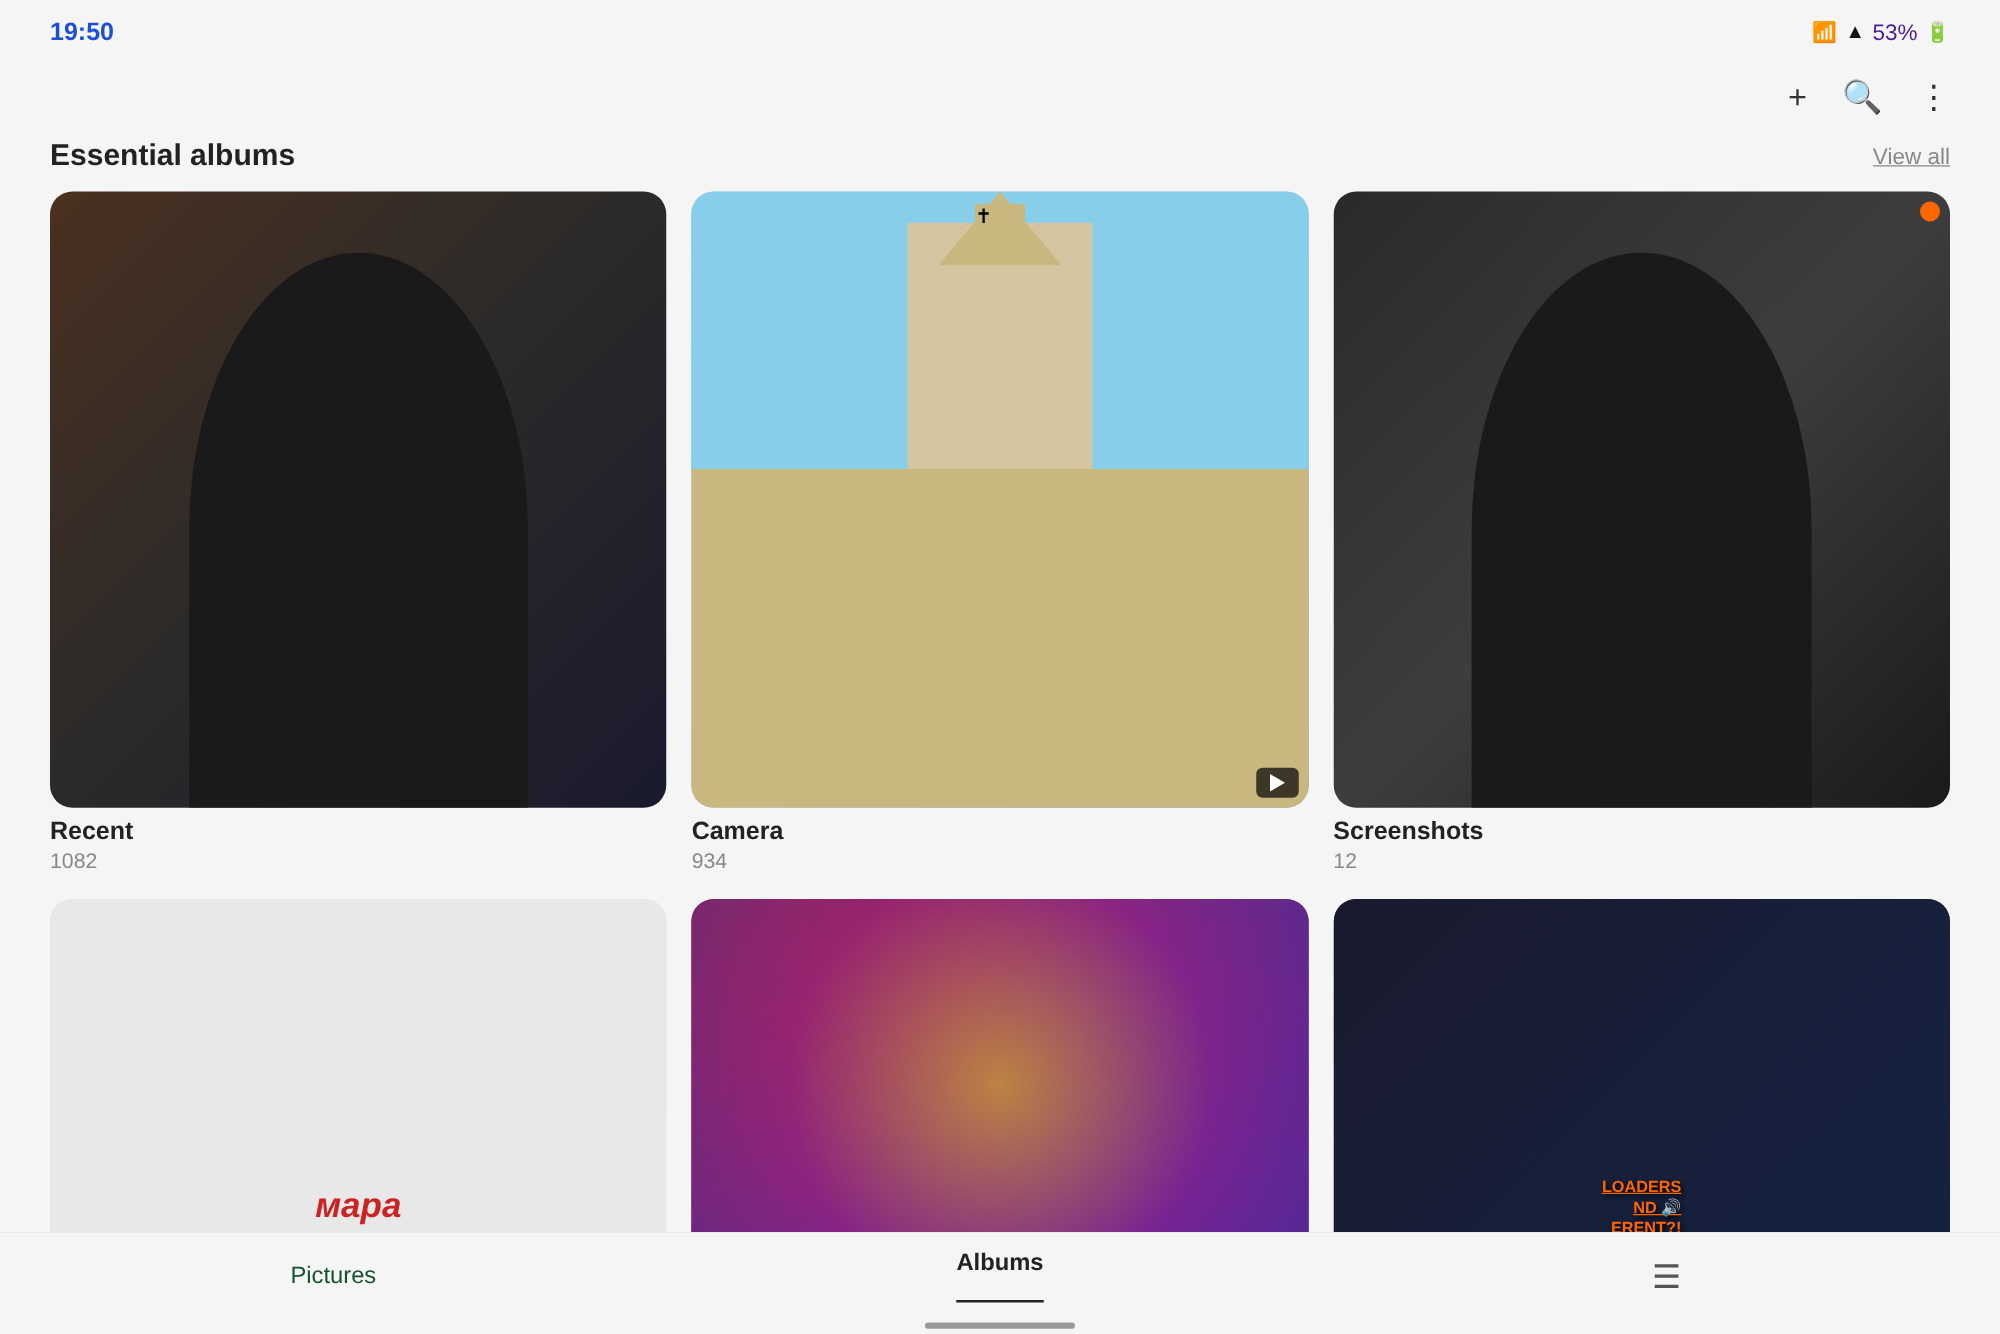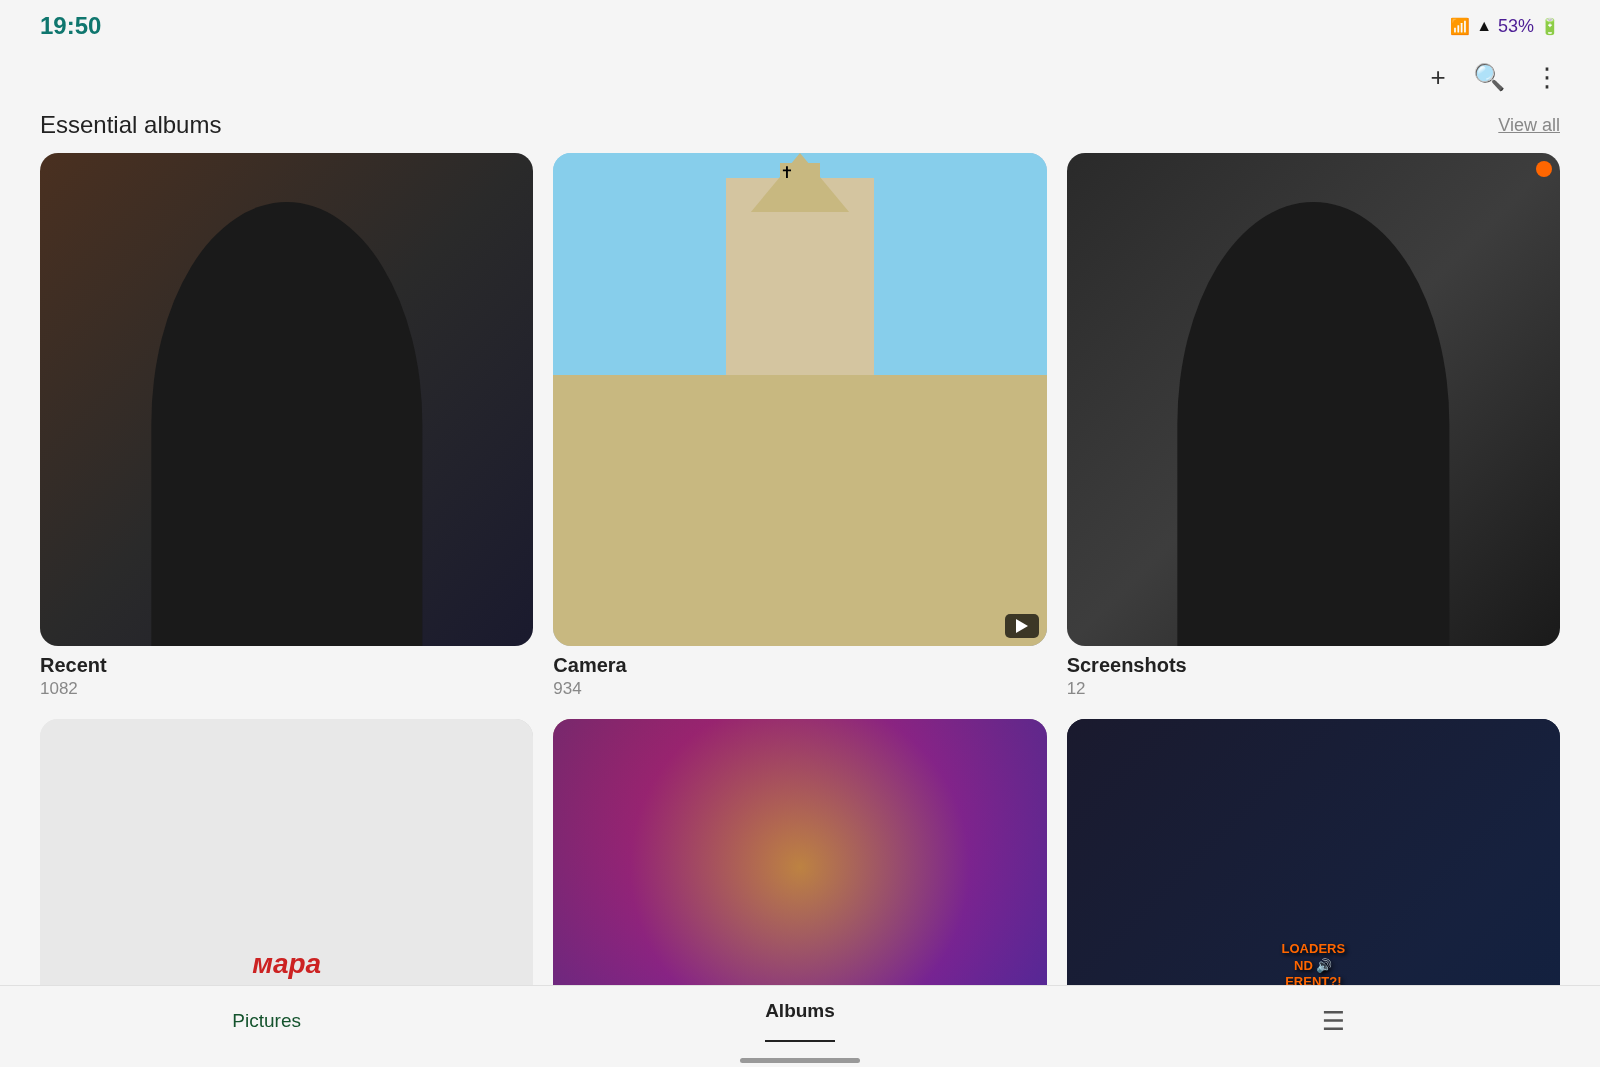--- a/index.html
+++ b/index.html
@@ -16,23 +16,23 @@
     
     .status-bar {
       display: flex;
       justify-content: space-between;
       align-items: center;
       padding: 8px 40px;
       background: #f5f5f5;
       height: 52px;
     }
     .status-left {
-      font-size: 24px;
+      font-size: 20px;
       font-weight: 600;
-      color: #0f766e;
+      color: #1d4ed8;
     }
     .status-icons {
       display: flex;
       align-items: center;
       gap: 6px;
     }
 
     
     .toolbar {
       display: flex;
@@ -58,21 +58,21 @@
 
     
     .section-header {
       display: flex;
       justify-content: space-between;
       align-items: center;
       padding: 8px 0 14px 0;
     }
     .section-title {
       font-size: 24px;
-      font-weight: 400;
+      font-weight: 700;
       color: #222;
     }
     .view-all {
       font-size: 18px;
       color: #888;
       cursor: pointer;
       text-decoration: underline;
     }
 
     
@@ -225,23 +225,24 @@
       align-items: center;
       justify-content: center;
       flex-direction: column;
     }
     .canva-text {
       color: #ff6600;
       font-size: 13px;
       font-weight: 900;
       text-transform: uppercase;
       text-shadow: 2px 2px 4px black;
-      text-align: center;
+      text-align: right;
       padding: 5px;
       line-height: 1.3;
+      text-decoration: underline;
     }
   </style>
 </head>
 <body>
 
 <div class="status-bar">
   <span class="status-left">19:50</span>
   <div class="status-icons">
     <span>📶</span>
     <span style="font-size:16px;color:#111;">▲</span>

